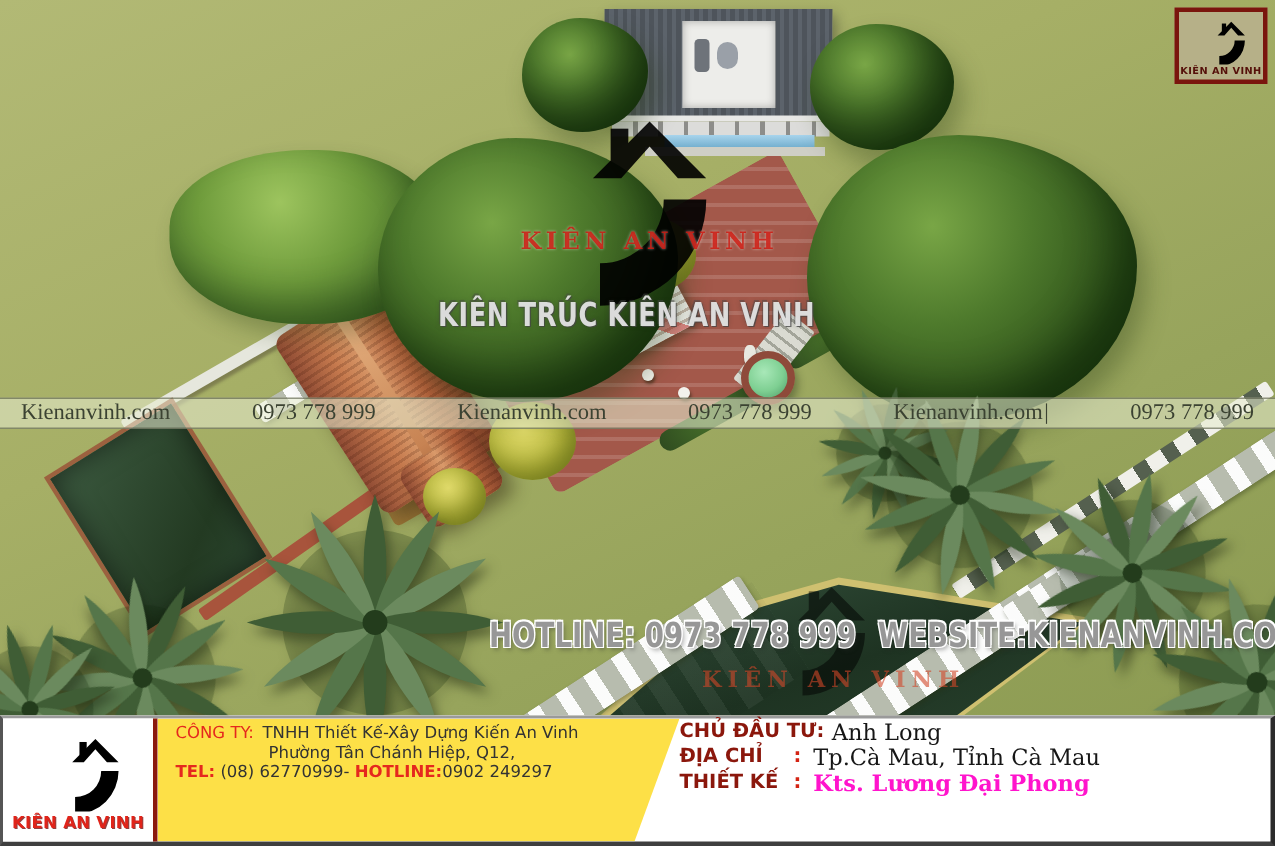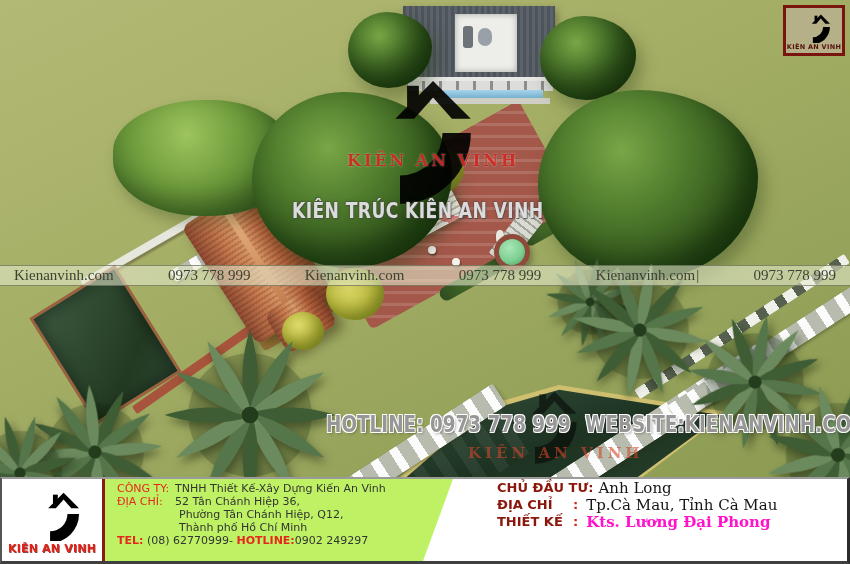--- a/index.html
+++ b/index.html
@@ -79,36 +79,36 @@
 
   
   .footer{position:absolute;left:0;top:477px;width:850px;height:87px;box-sizing:border-box;background:#fff;
         border-top:2px solid #9a9a9a;border-bottom:3px solid #3f3f3f;border-right:3px solid #2b2b2b;
         border-left:2px solid #555;}
   .f-left{position:absolute;left:0;top:0;width:100px;height:100%;display:flex;flex-direction:column;
         align-items:center;justify-content:center;gap:1px;background:#fff;}
   .f-left .brand{font-size:11px;font-weight:800;color:#e0241a;letter-spacing:.2px;white-space:nowrap;
         text-shadow:.7px .7px 0 rgba(110,0,0,.75);}
   .f-div{position:absolute;left:100px;top:0;width:3px;height:100%;background:#8b1a0e;}
-  .f-company{position:absolute;left:103px;top:0;width:348px;height:100%;background:#bef264;
+  .f-company{position:absolute;left:103px;top:0;width:348px;height:100%;background:#fde047;
         clip-path:polygon(0 0,100% 0,calc(100% - 30px) 100%,0 100%);
         padding:3px 0 0 12px;box-sizing:border-box;
         font-size:11px;line-height:13px;color:#333;}
   .f-company .lab{display:inline-block;width:58px;color:#e5281e;}
   .f-company .ind{padding-left:62px;}
   .f-company .red{color:#e5281e;font-weight:bold;}
   .f-project{position:absolute;left:451px;top:0;width:394px;height:100%;}
   .row1{display:flex;align-items:flex-end;gap:8px;margin-top:3px;height:32px;white-space:nowrap;}
   .proj-label{display:inline-block;font-size:29px;font-weight:800;line-height:29px;letter-spacing:1px;
         color:#e83a20;transform:scaleX(.84);transform-origin:left bottom;
         text-shadow:2px 2px 0 #7e130a,-1px -1px 0 #7e130a,1px -1px 0 #7e130a,-1px 1px 0 #7e130a;}
   .proj-value{display:inline-block;font-family:"DejaVu Serif",serif;font-size:29px;font-weight:700;line-height:30px;
         letter-spacing:2px;color:#2a2cee;transform:scaleX(.92);transform-origin:left bottom;
         text-shadow:-2px 2px 0 rgba(170,170,170,.35);}
-  .prow{display:flex;align-items:flex-start;margin-top:1px;white-space:nowrap;font-size:13px;line-height:16px;margin-left:44px;}
+  .prow{display:flex;align-items:flex-start;margin-top:1px;white-space:nowrap;font-size:13px;line-height:16px;}
   .prow .lab{font-weight:700;color:#8b170c;}
   .prow .lab.fixed{display:inline-block;width:76px;}
   .prow .colon{color:#d42414;font-weight:700;margin:0 8px 0 0;}
   .prow .val{font-family:"DejaVu Serif",serif;font-size:15px;color:#161616;margin-left:5px;}
   .prow .val.design{font-weight:700;color:#ff14cc;}
 </style>
 </head>
 <body>
 
 <svg width="0" height="0" style="position:absolute" aria-hidden="true">
@@ -286,25 +286,21 @@
           </g>
       </svg>
       <span class="brand">KIÊN AN VINH</span>
     </div>
     <div class="f-div"></div>
 
     <div class="f-company">
       <div>
         <span class="lab">CÔNG TY:</span><span>TNHH Thiết Kế-Xây Dựng Kiến An Vinh</span>
       </div>
-      <div>
-        <span class="lab">ĐỊA CHỈ:</span><span>52 Tân Chánh Hiệp 36,</span>
-      </div>
       <div class="ind">Phường Tân Chánh Hiệp, Q12,</div>
-      <div class="ind">Thành phố Hồ Chí Minh</div>
       <div>
         <span class="red">TEL:</span>&nbsp;<span>(08) 62770999-</span>&nbsp;<span class="red">HOTLINE:</span><span>0902 249297</span>
       </div>
     </div>
 
     <div class="f-project">
       <div class="prow">
         <span class="lab">CHỦ ĐẦU TƯ:</span>
         <span class="val">Anh Long</span>
       </div>

